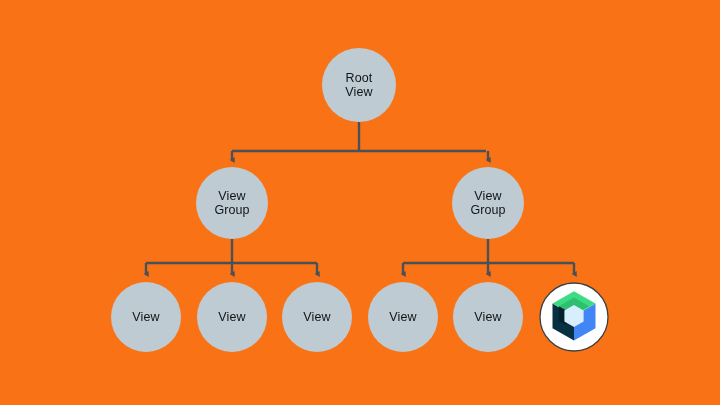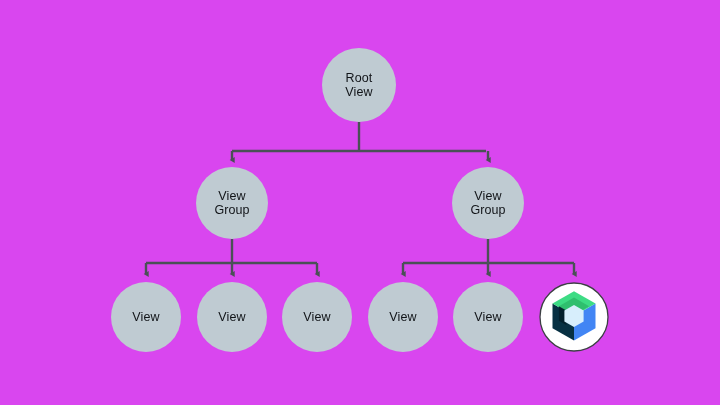--- a/index.html
+++ b/index.html
@@ -7,21 +7,21 @@
     padding: 0;
     background: #ffffff;
   }
   body {
     font-family: "Liberation Sans", sans-serif;
   }
   #stage {
     position: relative;
     width: 720px;
     height: 405px;
-    background: #d946ef;
+    background: #f97316;
     overflow: hidden;
   }
   #diagram-svg {
     position: absolute;
     left: 0;
     top: 0;
     width: 720px;
     height: 405px;
     display: block;
   }

